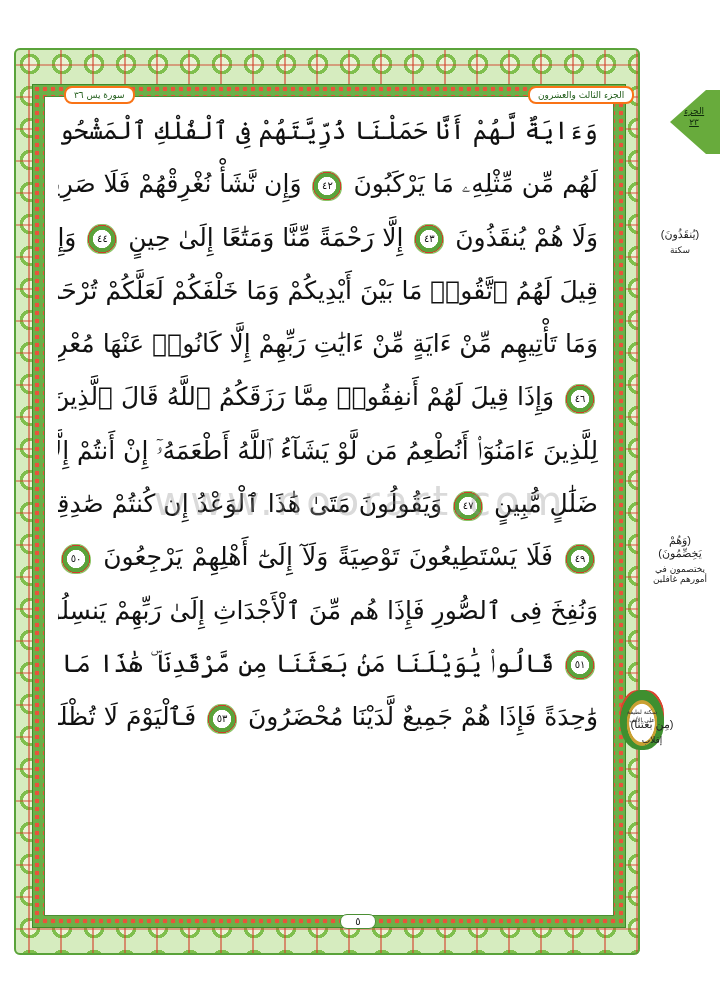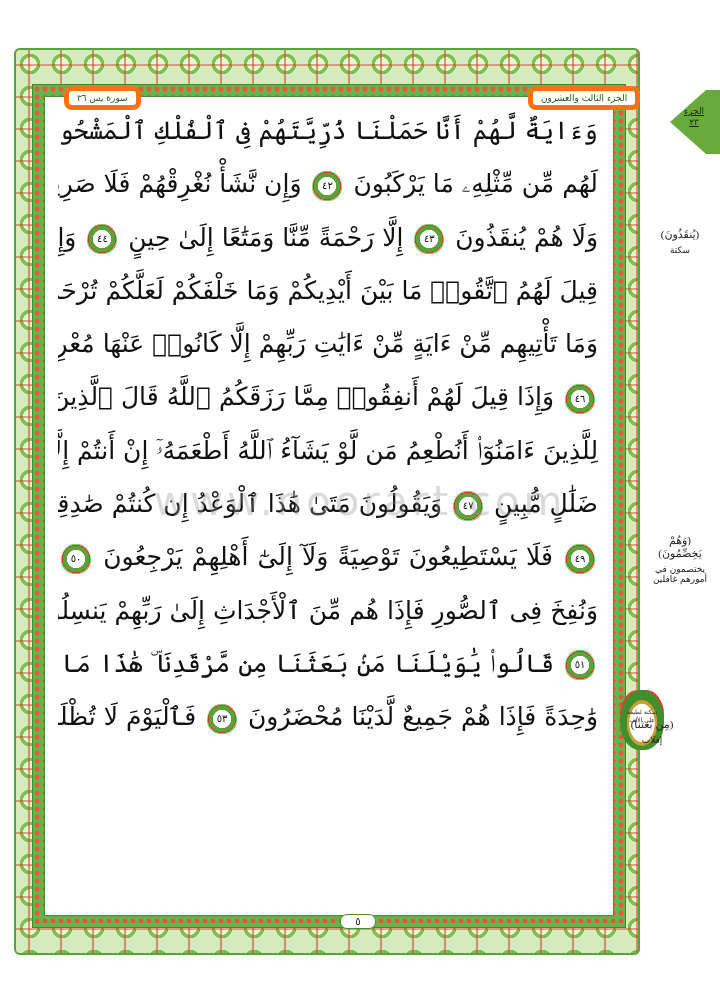--- a/index.html
+++ b/index.html
@@ -13,41 +13,41 @@
     background-size: 32px 32px, 32px 32px, 32px 32px;
     border-radius:6px; }
   .outer-frame::after { content:""; position:absolute; inset:0; border:2px solid #5aa33a; border-radius:6px; }
   .band { position:absolute; left:32px; top:84px; width:592px; height:842px;
     background-color:#6bb048;
     background-image: radial-gradient(circle, #e8543b 0 2.2px, rgba(0,0,0,0) 2.6px);
     background-size:8px 8px; border:1px solid #3f8a2a; }
   .paper { position:absolute; left:44px; top:96px; width:568px; height:818px; background:#ffffff;
     border:1px solid #4b8f34; }
   .hdr-cartouche { position:absolute; top:86px; height:14px; padding:0 8px; background:#ffffff;
-    border:5px solid #f97316; border-radius:8px; font-size:9px; line-height:14px; color:#1f5b18; direction:rtl;
+    border:2px solid #f97316; border-radius:8px; font-size:9px; line-height:14px; color:#1f5b18; direction:rtl;
     white-space:nowrap; }
   .hdr-left { left:64px; }
   .hdr-right { left:528px; }
   .page-num { position:absolute; left:340px; top:914px; width:34px; height:13px; background:#ffffff;
     border:1px solid #4b8f34; border-radius:7px; font-size:10px; line-height:13px; text-align:center; color:#111; }
   .lines { position:absolute; left:58px; top:104px; width:540px; height:800px; direction:rtl; }
   .line { height:53.3px; line-height:53.3px; font-family:"DejaVu Serif", serif; font-size:25px; color:#111;
     white-space:nowrap; text-align:justify; text-align-last:justify; overflow:hidden; }
   .ayah { display:inline-block; width:30px; height:30px; vertical-align:middle; margin:0 3px; position:relative;
     background:radial-gradient(circle, #ffffff 0 42%, #5aa33a 44% 62%, #d33b2c 63% 66%, #8cc265 67% 100%);
     border-radius:45% 45% 45% 45% / 55% 55% 45% 45%; font-size:10px; line-height:30px; text-align:left; color:#111;
     font-family:"DejaVu Sans", sans-serif; text-align-last:center; }
   .watermark { position:absolute; left:0; top:478px; width:720px; text-align:center;
     font-family:"DejaVu Sans", sans-serif; font-size:40px; letter-spacing:4px; color:rgba(150,150,150,.35);
     pointer-events:none; white-space:nowrap; }
   .juz-leaf { position:absolute; left:670px; top:90px; width:80px; height:64px; background:#68ab3c;
     clip-path:polygon(0 50%, 45% 0, 100% 0, 100% 100%, 45% 100%); }
   .juz-label { position:absolute; left:679px; top:106px; font-size:9px; line-height:11px; color:#102a0c; direction:rtl; text-align:center; width:30px;text-decoration:underline; }
   .note { position:absolute; direction:rtl; text-align:center; color:#222; }
-  .note .word { font-family:Liberation Serif, serif; font-size:11px; display:block; }
+  .note .word { font-family:Liberation Sans, sans-serif; font-size:11px; display:block; }
   .note .gloss { font-size:9px; display:block; margin-top:4px; }
   .note-1 { left:650px; top:228px; width:60px; }
   .note-2 { left:648px; top:534px; width:64px; }
   .note-3 { left:648px; top:718px; width:64px; }
   .hizb { position:absolute; left:620px; top:690px; width:44px; height:60px;
     background:radial-gradient(ellipse at 50% 55%, #ffffff 0 40%, #c9a032 42% 48%, #3f8f2f 50% 70%, #d9452e 72% 76%, rgba(0,0,0,0) 78%);
     border-radius:40% 40% 45% 45%; }
   .hizb-text { position:absolute; left:626px; top:708px; width:32px; font-size:6px; line-height:8px; text-align:center; color:#2d2d2d; direction:rtl; }
 </style>
 </head>

